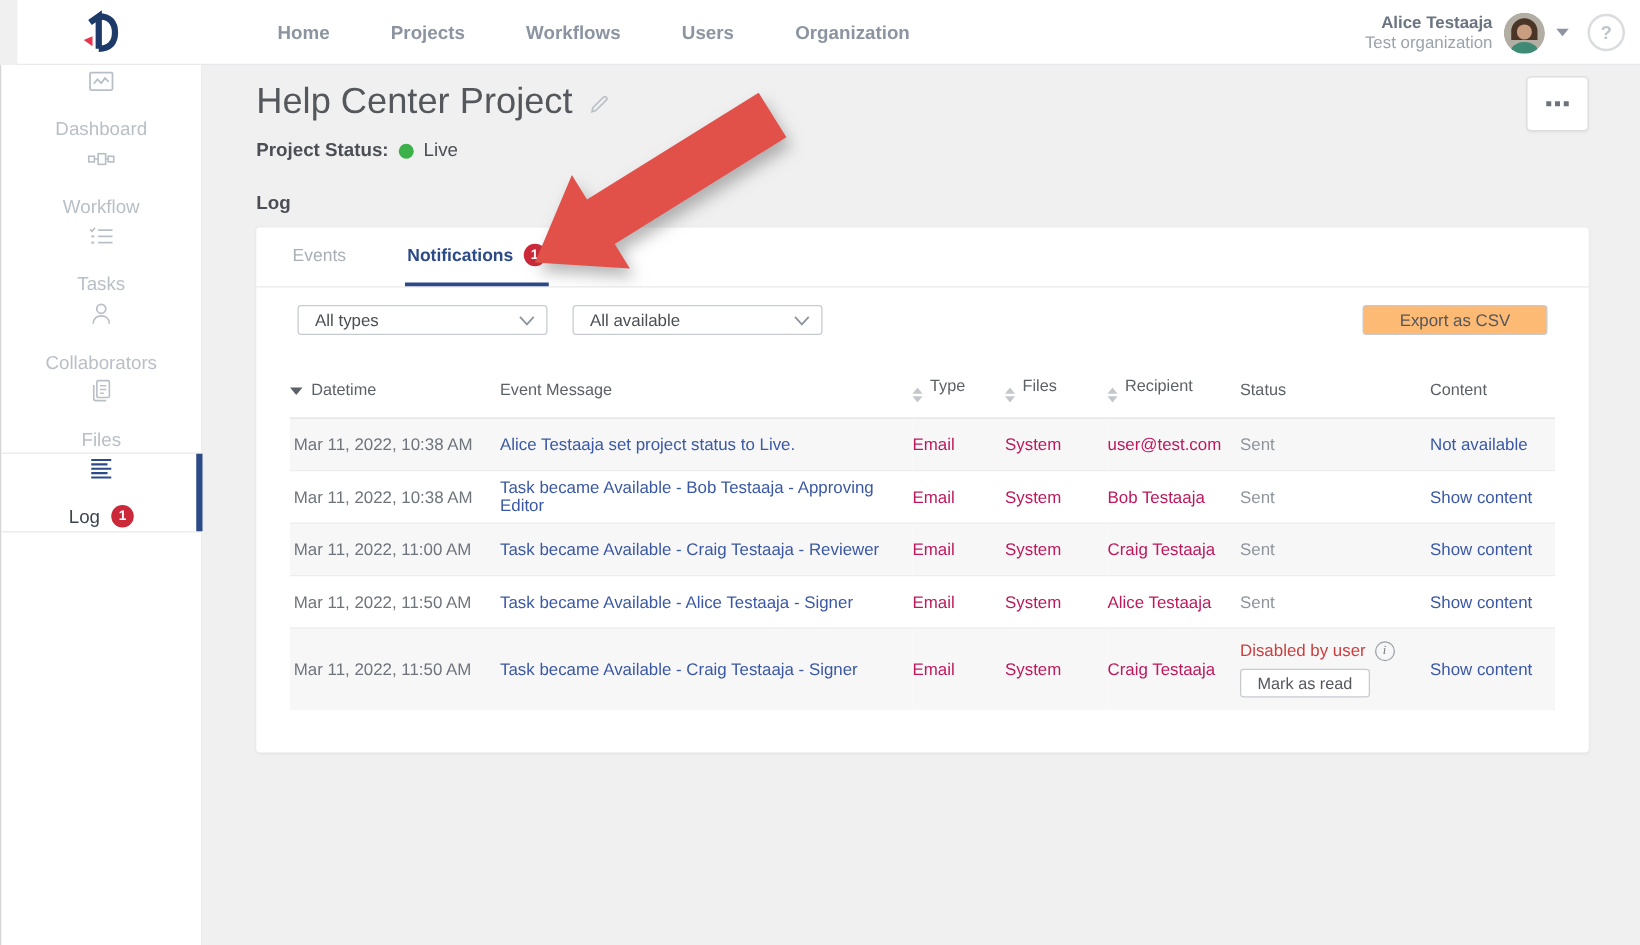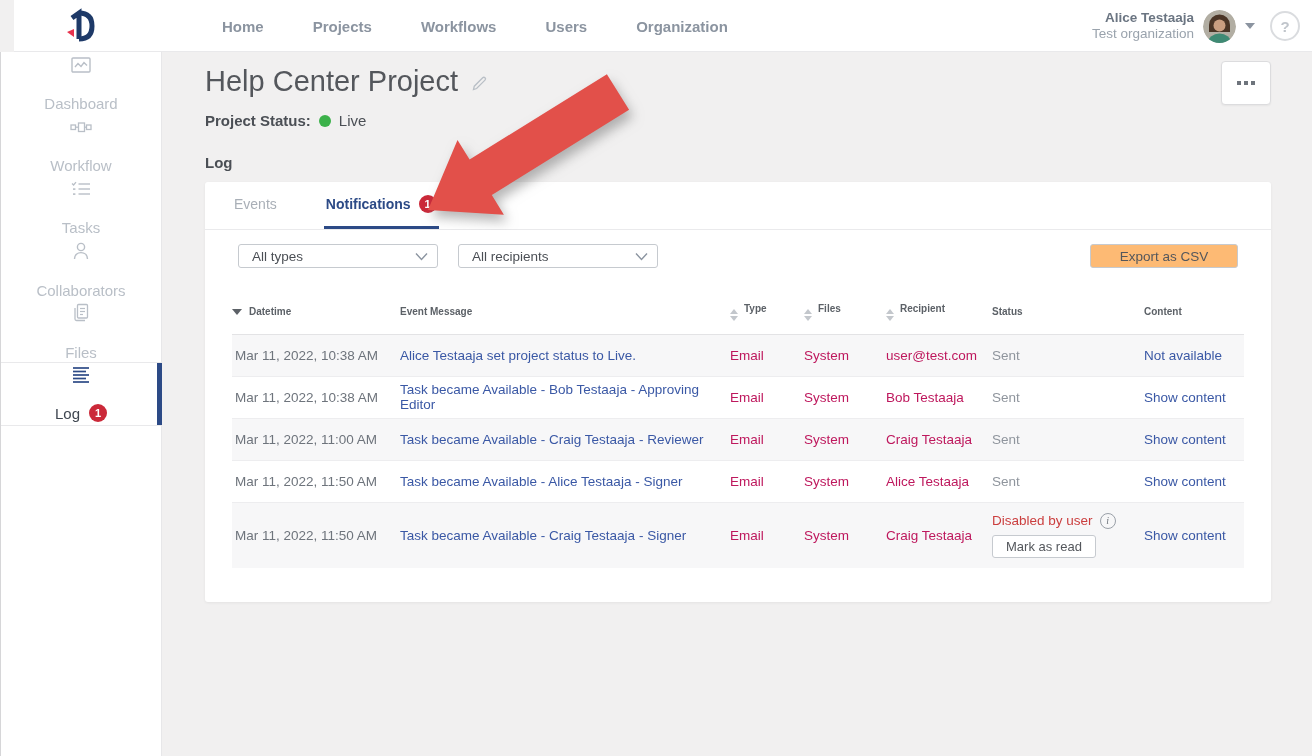--- a/index.html
+++ b/index.html
@@ -66,21 +66,21 @@
   .dropdown { position:relative; width:200px; height:24px; border:1px solid #c6cacf; border-radius:3px;
     background:#fff; font-size:13.5px; color:#4b4f55; display:flex; align-items:center;
     padding:0 28px 0 13px; cursor:pointer; }
   .dropdown + .dropdown { margin-left:20px; }
   .chev { position:absolute; right:9px; top:7px; }
   .export-btn { margin-left:auto; width:148px; height:24px; border:1px solid #c6cacf; border-radius:3px;
     background:#fdba74; font-size:13.5px; color:#54575c; font-family:inherit; cursor:pointer; }
 
   
   table { width:1012px; margin:22px 27px 0; border-collapse:collapse; table-layout:fixed; }
-  th { height:44px; text-align:left; font-size:10px; font-weight:700; color:#5c6167;
+  th { height:44px; text-align:left; font-size:13px; font-weight:400; color:#5c6167;
     border-bottom:1px solid #e3e3e5; vertical-align:middle; }
   td { height:42px; font-size:13.5px; vertical-align:middle; border-bottom:1px solid #ededef; }
   tr.alt td { background:#f7f7f8; }
   tr:last-child td { height:66px; border-bottom:none; }
   .c-datetime { width:168px; } .c-message { width:330px; } .c-type { width:74px; }
   .c-sender { width:82px; } .c-recipient { width:106px; } .c-status { width:152px; }
   .c-content { width:100px; }
   td.c-datetime { color:#6e747c; padding-left:3px; }
   td.c-type, td.c-sender, td.c-recipient { color:#be185d; }
   td.c-status { color:#8f959d; }
@@ -234,21 +234,21 @@
     </div>
 
     <div class="filters">
       <div class="dropdown">
         <span>All types</span>
         <svg class="chev" width="13" height="9" viewBox="0 0 13 9">
           <polyline points="1,1.5 6.5,7.5 12,1.5" stroke="#8b94a0" stroke-width="1.4" fill="none"></polyline>
         </svg>
       </div>
       <div class="dropdown">
-        <span>All recipients</span>
+        <span>All available</span>
         <svg class="chev" width="13" height="9" viewBox="0 0 13 9">
           <polyline points="1,1.5 6.5,7.5 12,1.5" stroke="#8b94a0" stroke-width="1.4" fill="none"></polyline>
         </svg>
       </div>
       <button class="export-btn">Export as CSV</button>
     </div>
 
     <table>
       <colgroup>
         <col class="c-datetime">

